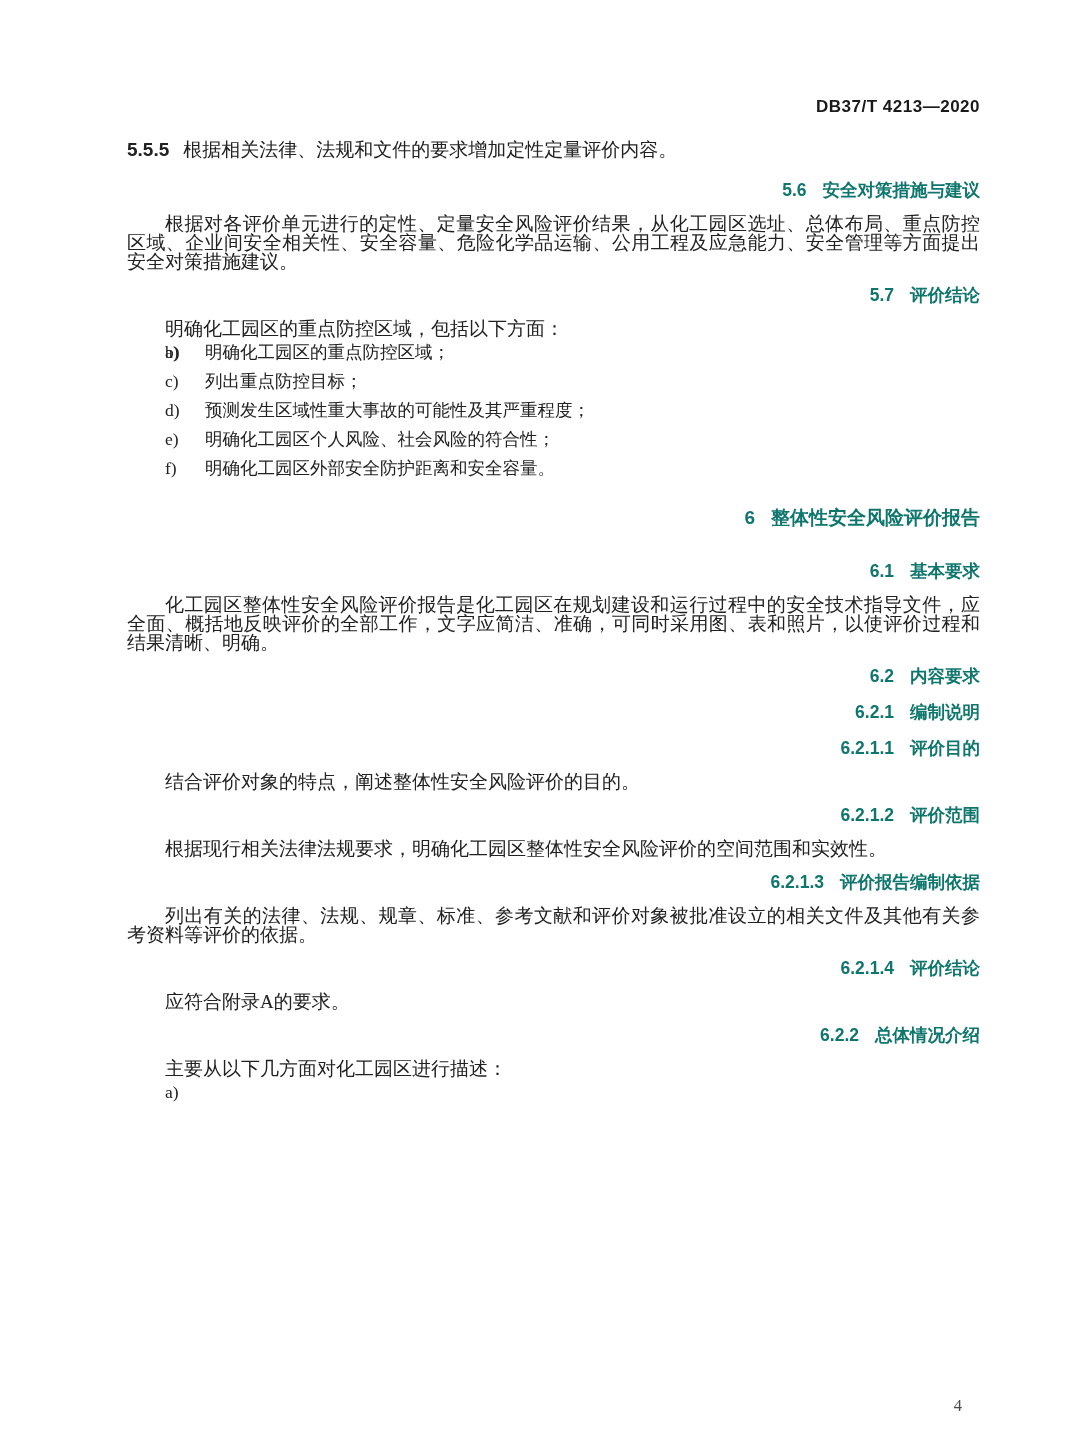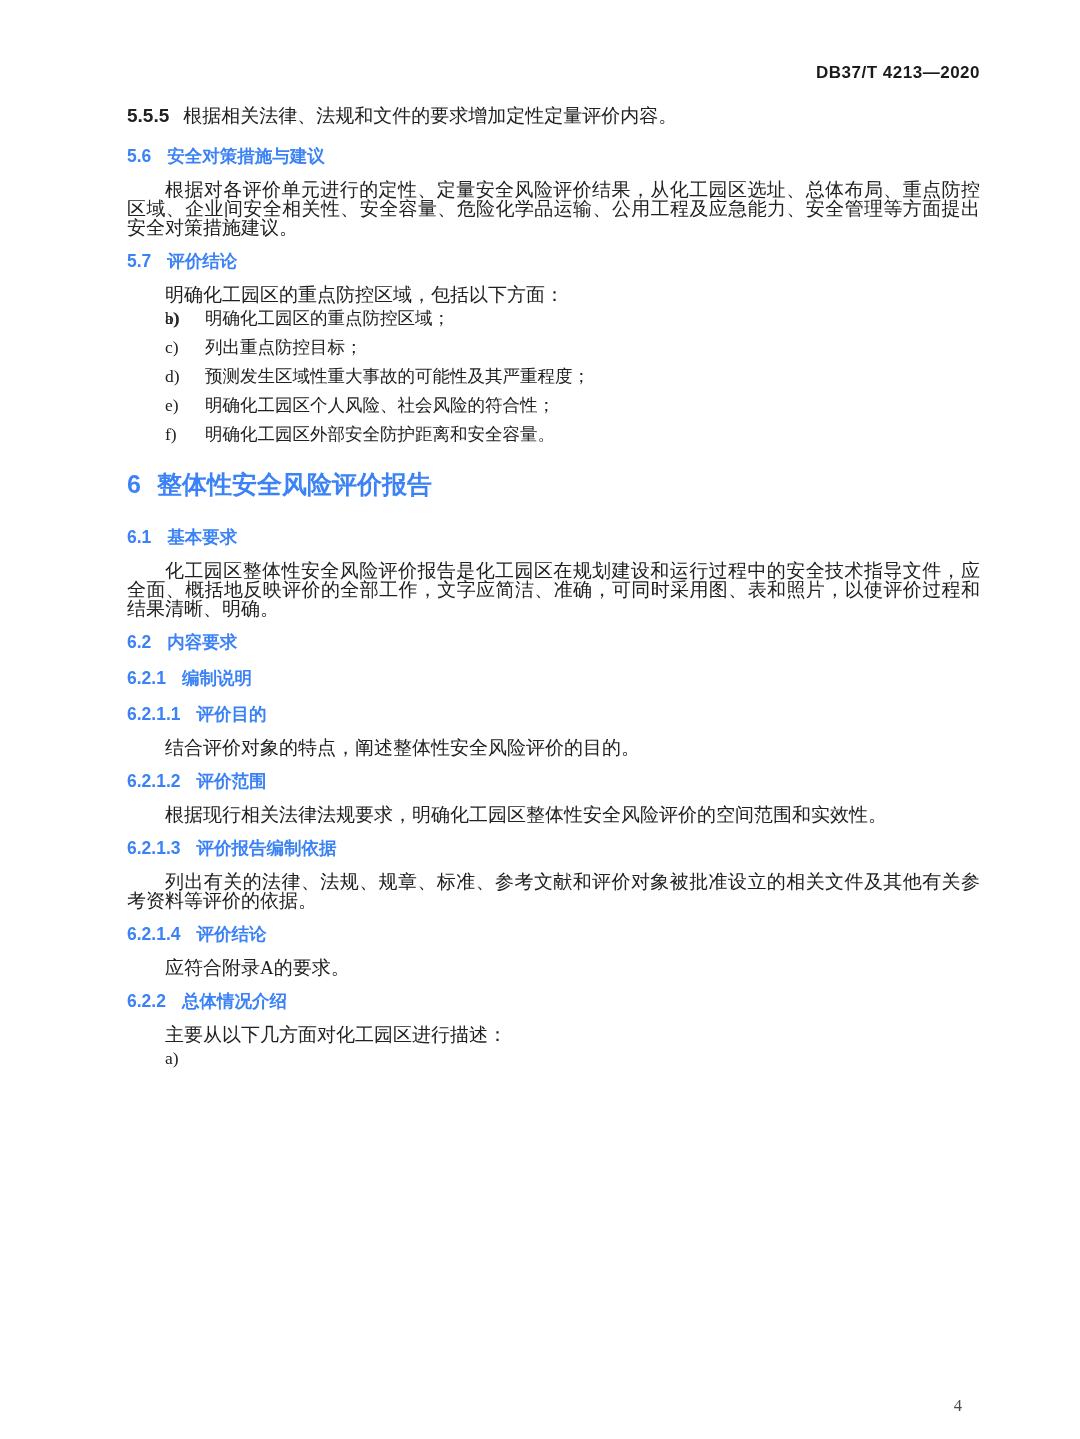--- a/index.html
+++ b/index.html
@@ -7,20 +7,21 @@
   body {
     width: 1080px; height: 1439px;
     position: relative; overflow: hidden;
     font-family: "Liberation Serif", "DejaVu Serif", serif;
     color: #212121;
   }
   .page {
     position: absolute; inset: 0;
     padding: 62px 100px 0 127px;
     background: #ffffff;
+    margin-top: 34px;
   }
   .doc-code {
     text-align: right;
     font-family: "Liberation Sans", "DejaVu Sans", sans-serif;
     font-weight: bold;
     font-size: 17px;
     line-height: 22px;
     letter-spacing: 0.5px;
     color: #1a1a1a;
     margin-bottom: 16px;
@@ -34,25 +35,26 @@
     font-family: "Liberation Sans", "DejaVu Sans", sans-serif;
     font-weight: bold;
     margin-right: 14px;
   }
   .heading {
     font-family: "Liberation Sans", "DejaVu Sans", sans-serif;
     font-weight: bold;
     font-size: 17.5px;
     line-height: 24px;
     margin: 12px 0;
-    color: #3b82f6;
+    color: #0f766e;
+    text-align: right;
   }
   .heading .num { margin-right: 16px; }
   .chapter {
-    font-size: 25px;
+    font-size: 19px;
     line-height: 26px;
     margin-top: 22px;
     margin-bottom: 28px;
   }
   .para {
     font-size: 19px;
     line-height: 19px;
     text-indent: 2em;
     text-align: justify;
   }

